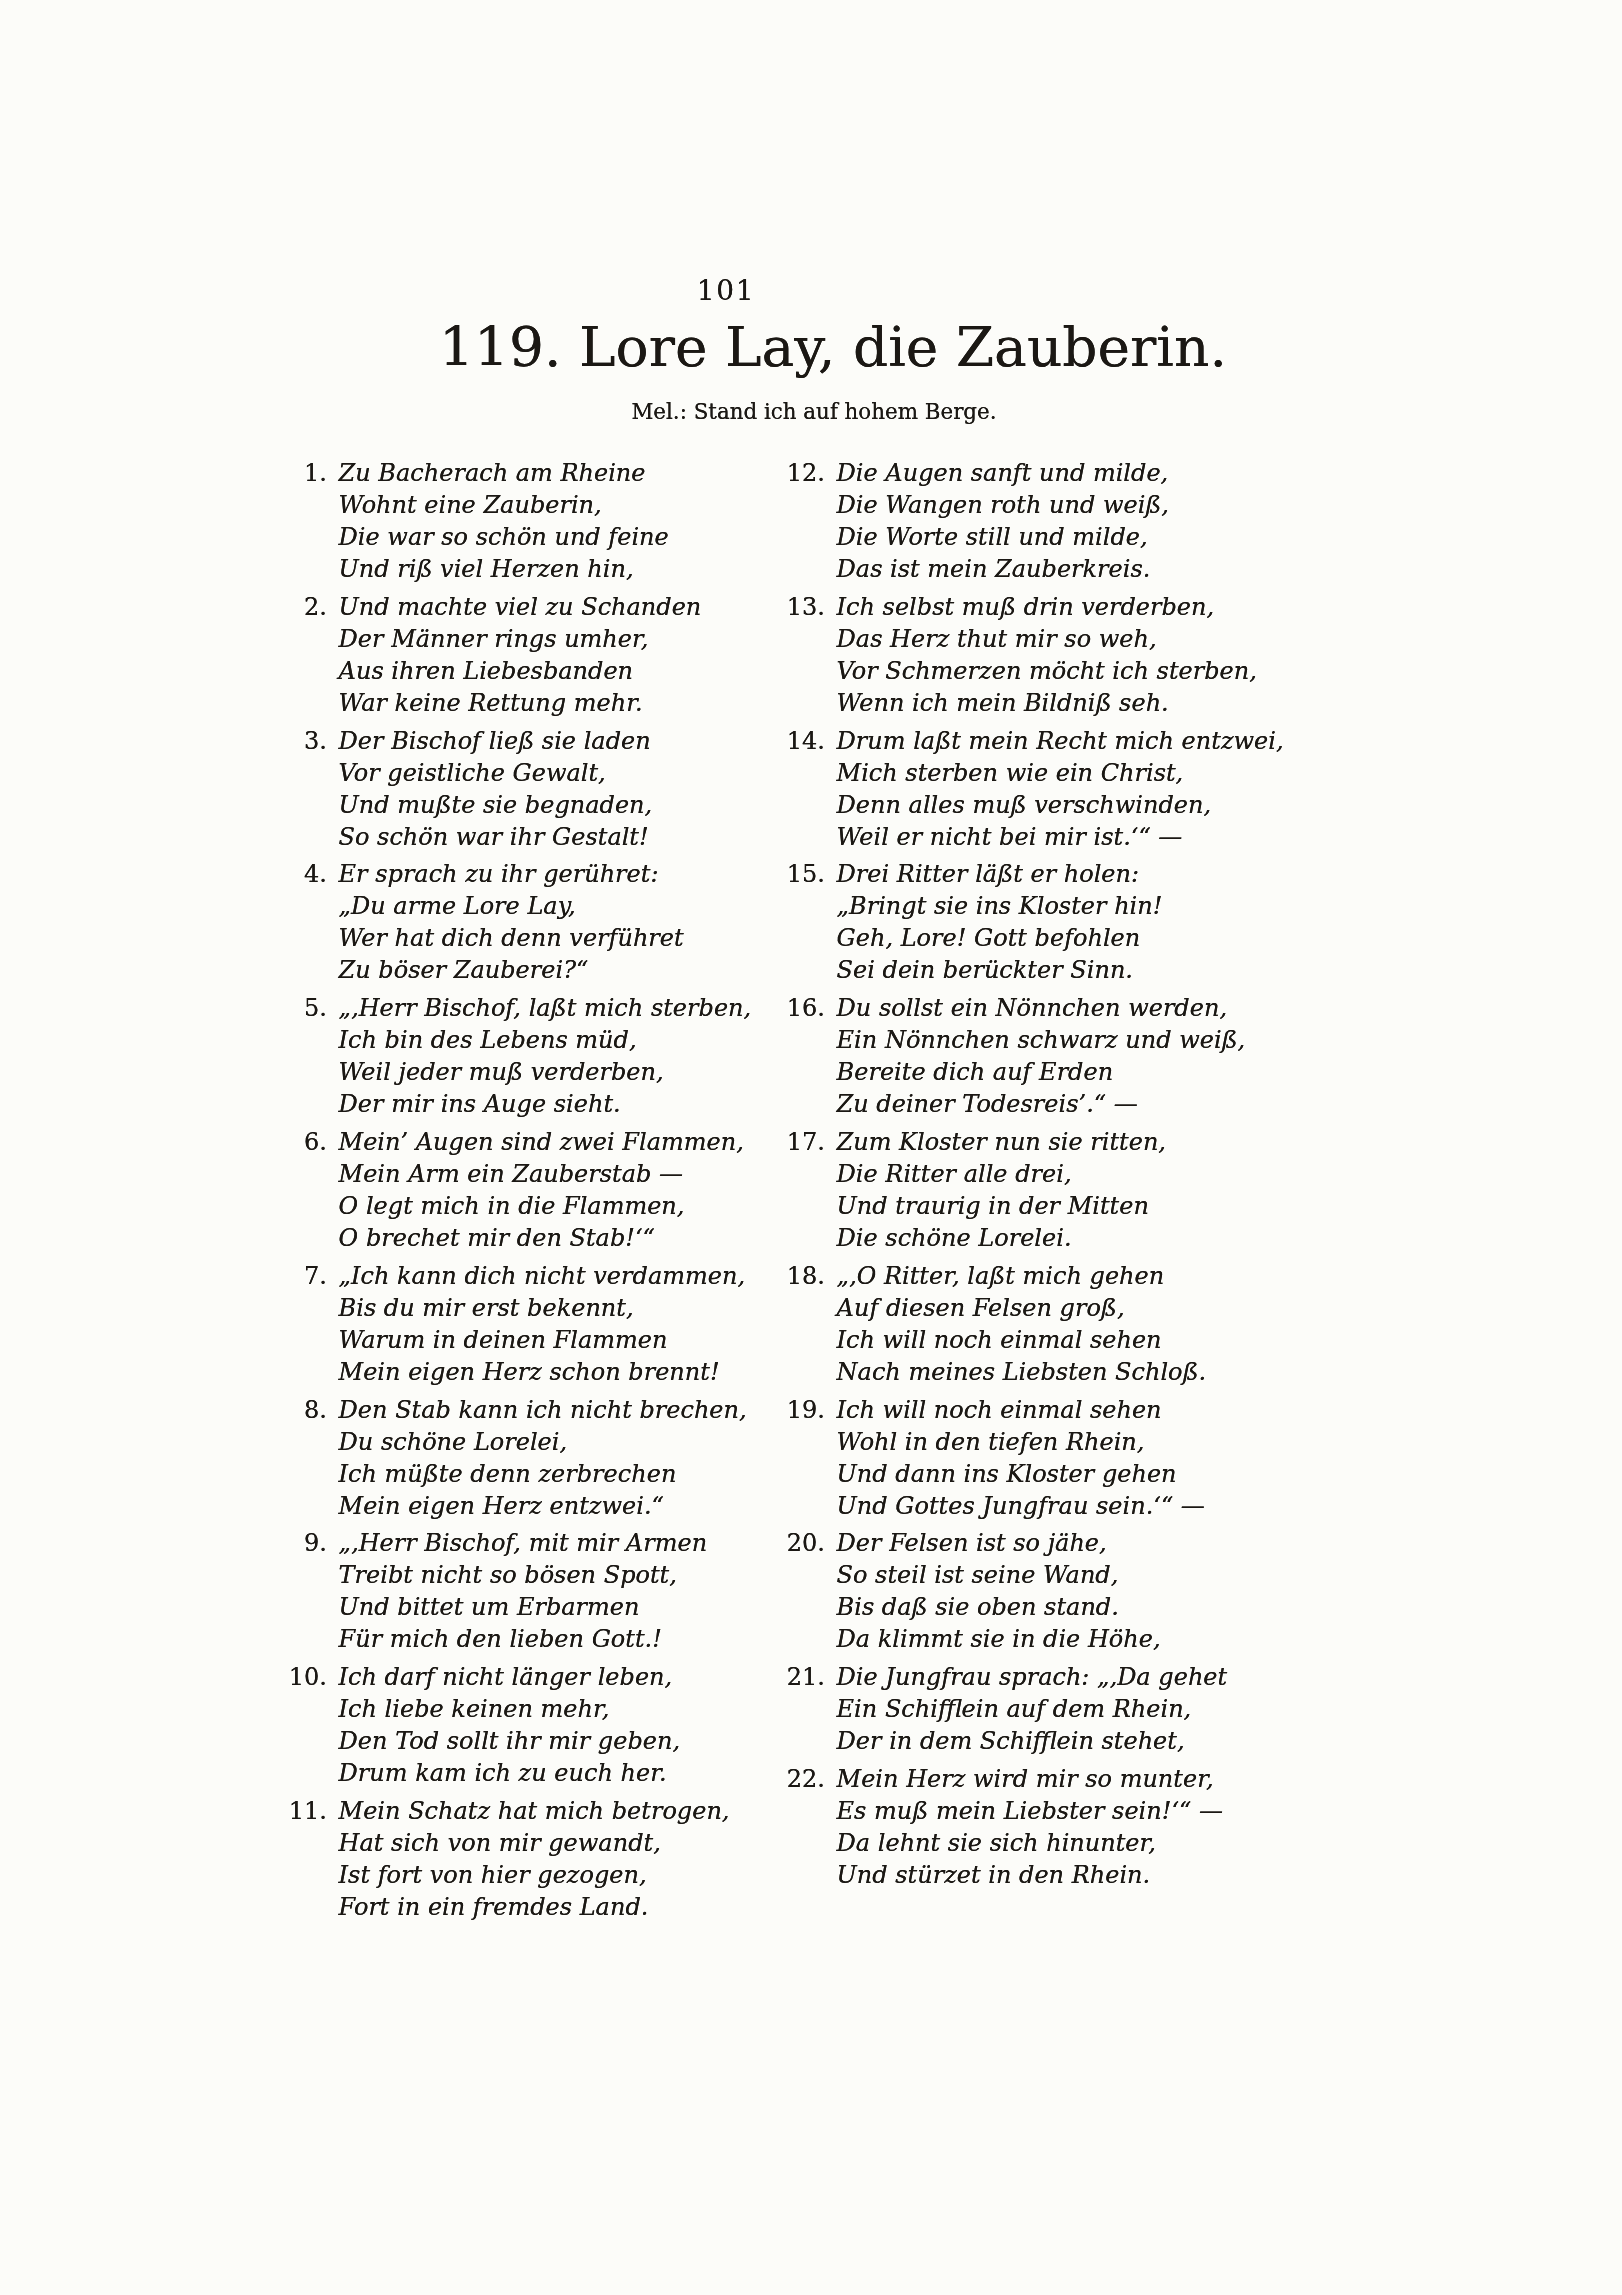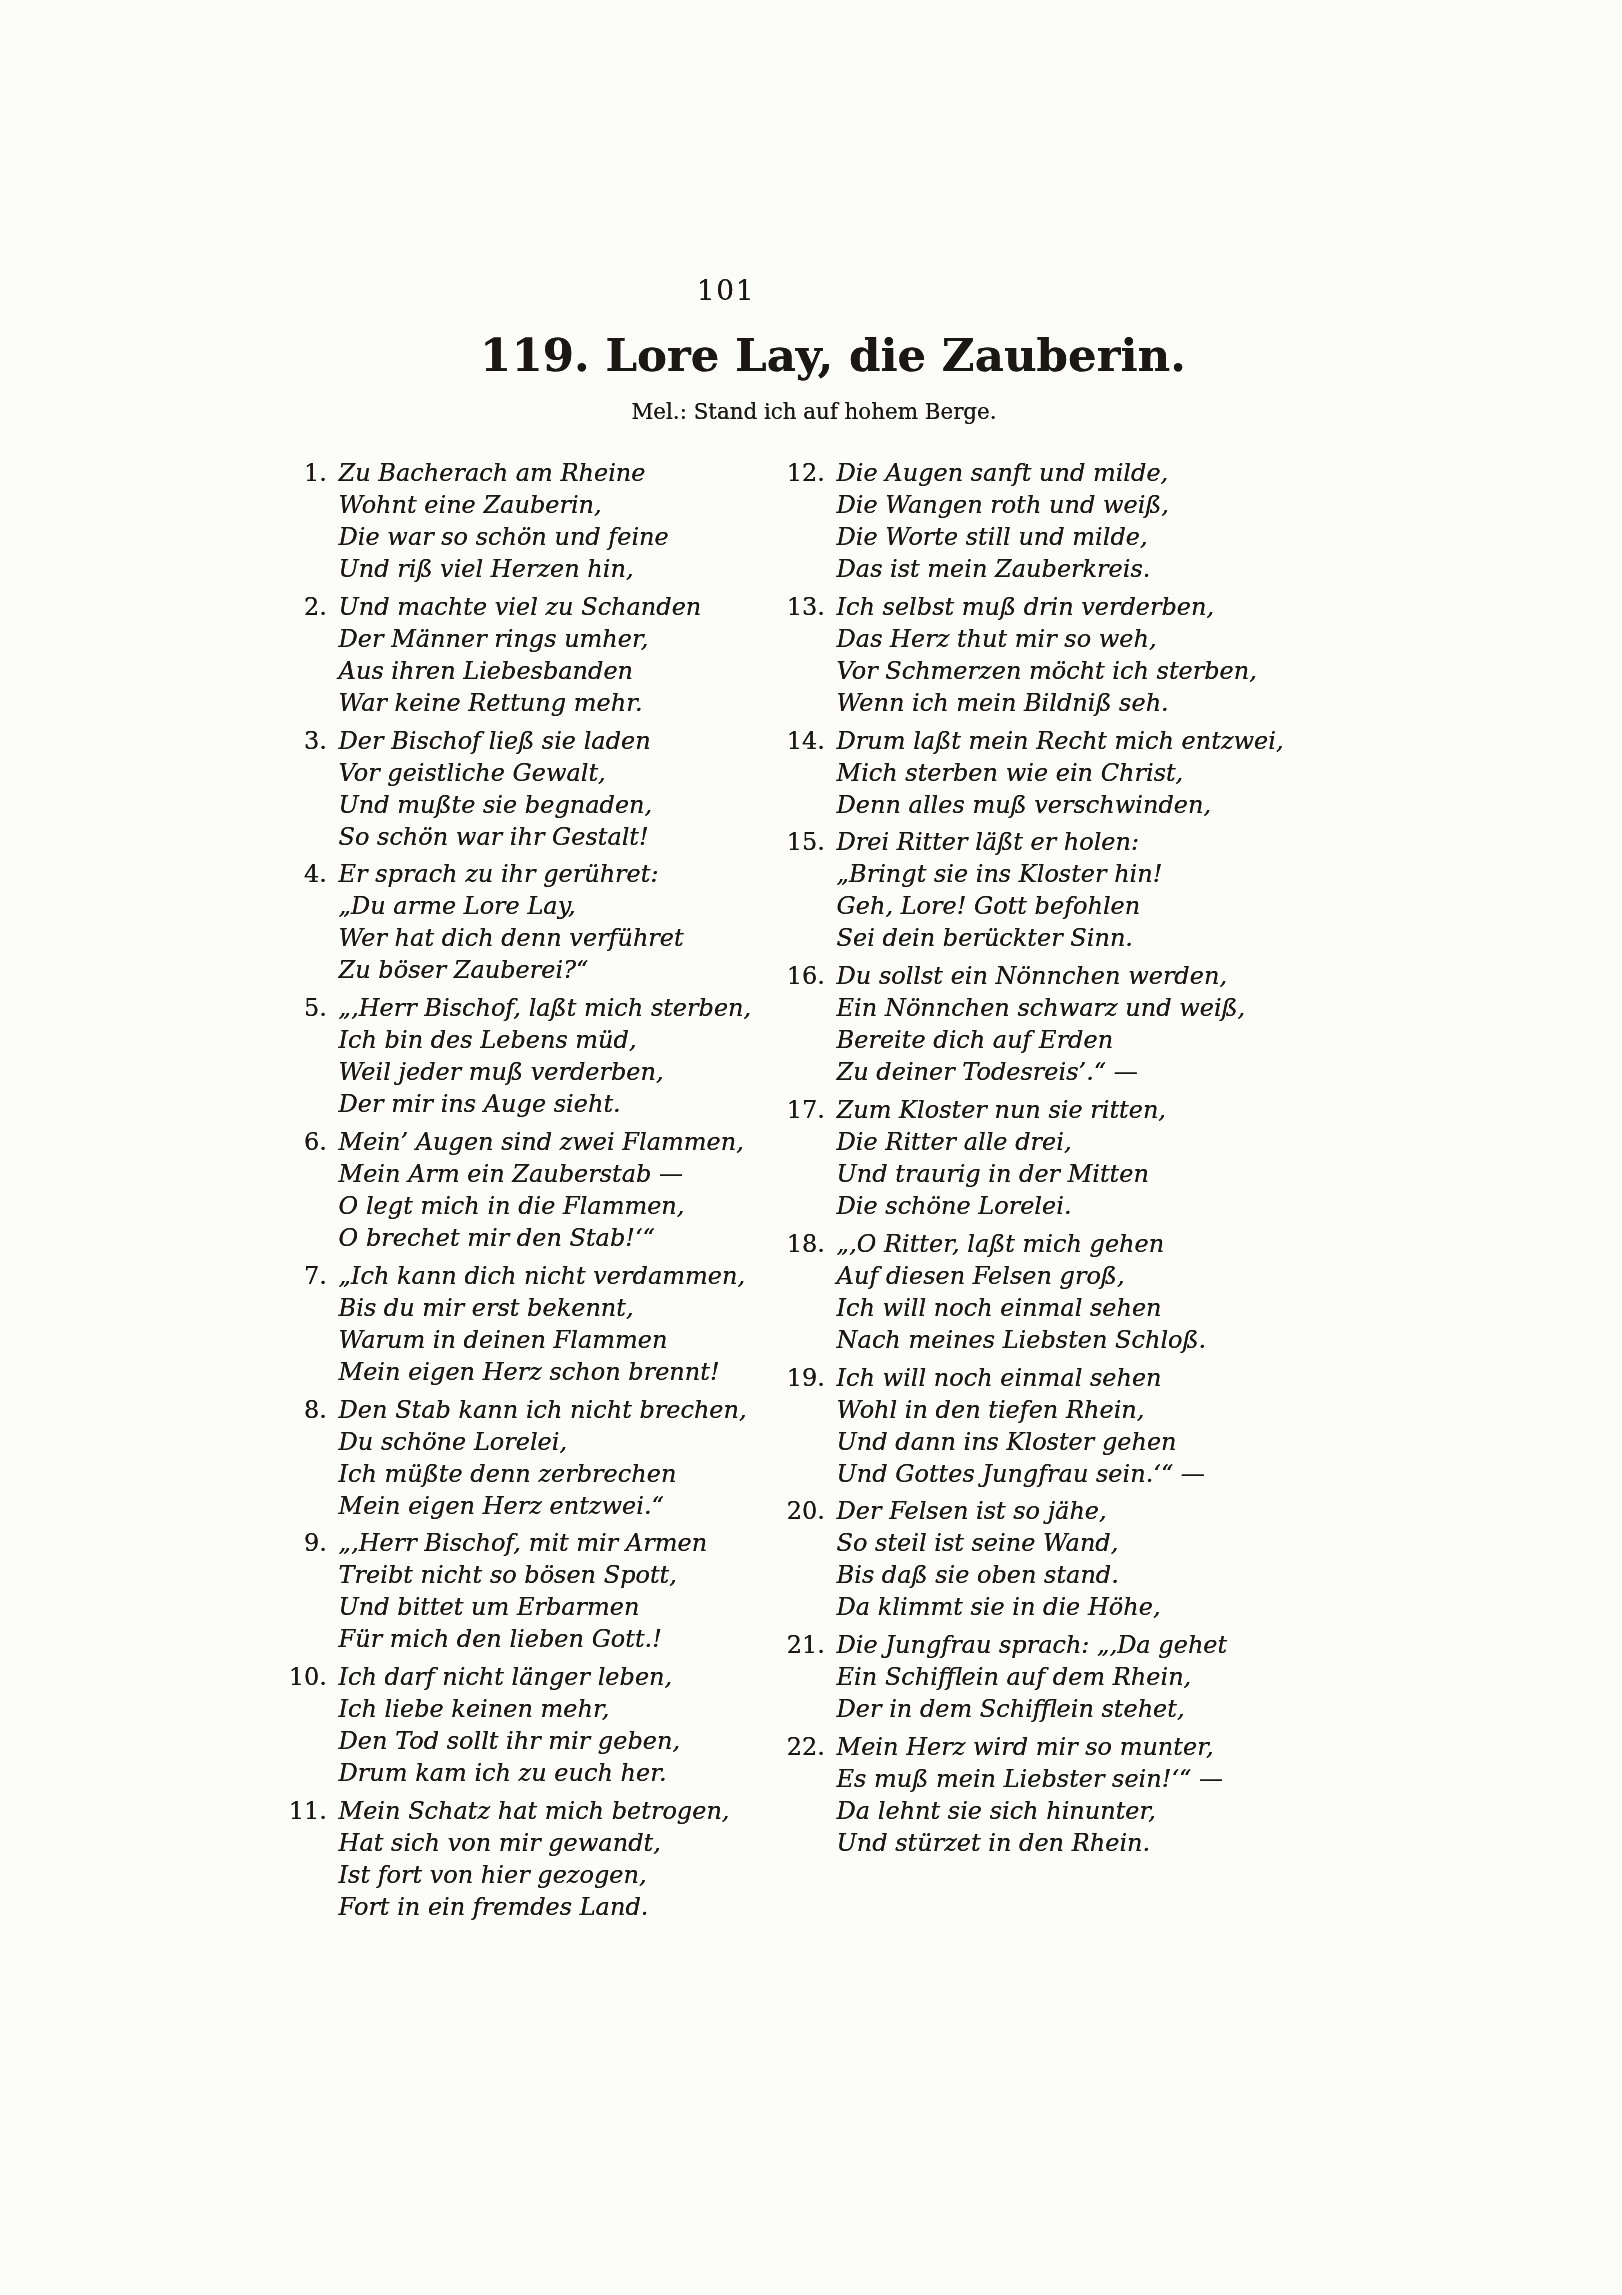--- a/index.html
+++ b/index.html
@@ -10,22 +10,22 @@
     color:#1b1814;
     font-family:"DejaVu Serif","Liberation Serif",serif;
     overflow:hidden;
   }
   .page-number{
     position:absolute;top:277px;left:726px;transform:translateX(-50%);
     font-size:28px;line-height:1;letter-spacing:1.7px;
     text-shadow:0 0 0.3px currentColor;
   }
   .song-title{
-    position:absolute;top:331px;left:833px;transform:translateX(-50%);
-    font-size:45px;line-height:1.1;font-weight:bold;white-space:nowrap;
+    position:absolute;top:317px;left:833px;transform:translateX(-50%);
+    font-size:55px;line-height:1.1;font-weight:normal;white-space:nowrap;
     text-shadow:0 0 0.3px currentColor;
   }
   .melody-line{
     position:absolute;top:400px;left:814px;transform:translateX(-50%);
     font-size:21.4px;line-height:1.1;white-space:nowrap;
     text-shadow:0 0 0.3px currentColor;
   }
   .verse-column{
     position:absolute;top:457px;
   }
@@ -181,20 +181,21 @@
           <div class="verse-line">Wenn ich mein Bildniß seh.</div>
         </div>
   </div>
 
   <div class="stanza">
     <div class="stanza-number">14.</div>
     <div class="stanza-lines">
           <div class="verse-line">Drum laßt mein Recht mich entzwei,</div>
           <div class="verse-line">Mich sterben wie ein Christ,</div>
           <div class="verse-line">Denn alles muß verschwinden,</div>
+          <div class="verse-line">Weil er nicht bei mir ist.‘“ —</div>
         </div>
   </div>
 
   <div class="stanza">
     <div class="stanza-number">15.</div>
     <div class="stanza-lines">
           <div class="verse-line">Drei Ritter läßt er holen:</div>
           <div class="verse-line">„Bringt sie ins Kloster hin!</div>
           <div class="verse-line">Geh, Lore! Gott befohlen</div>
           <div class="verse-line">Sei dein berückter Sinn.</div>

